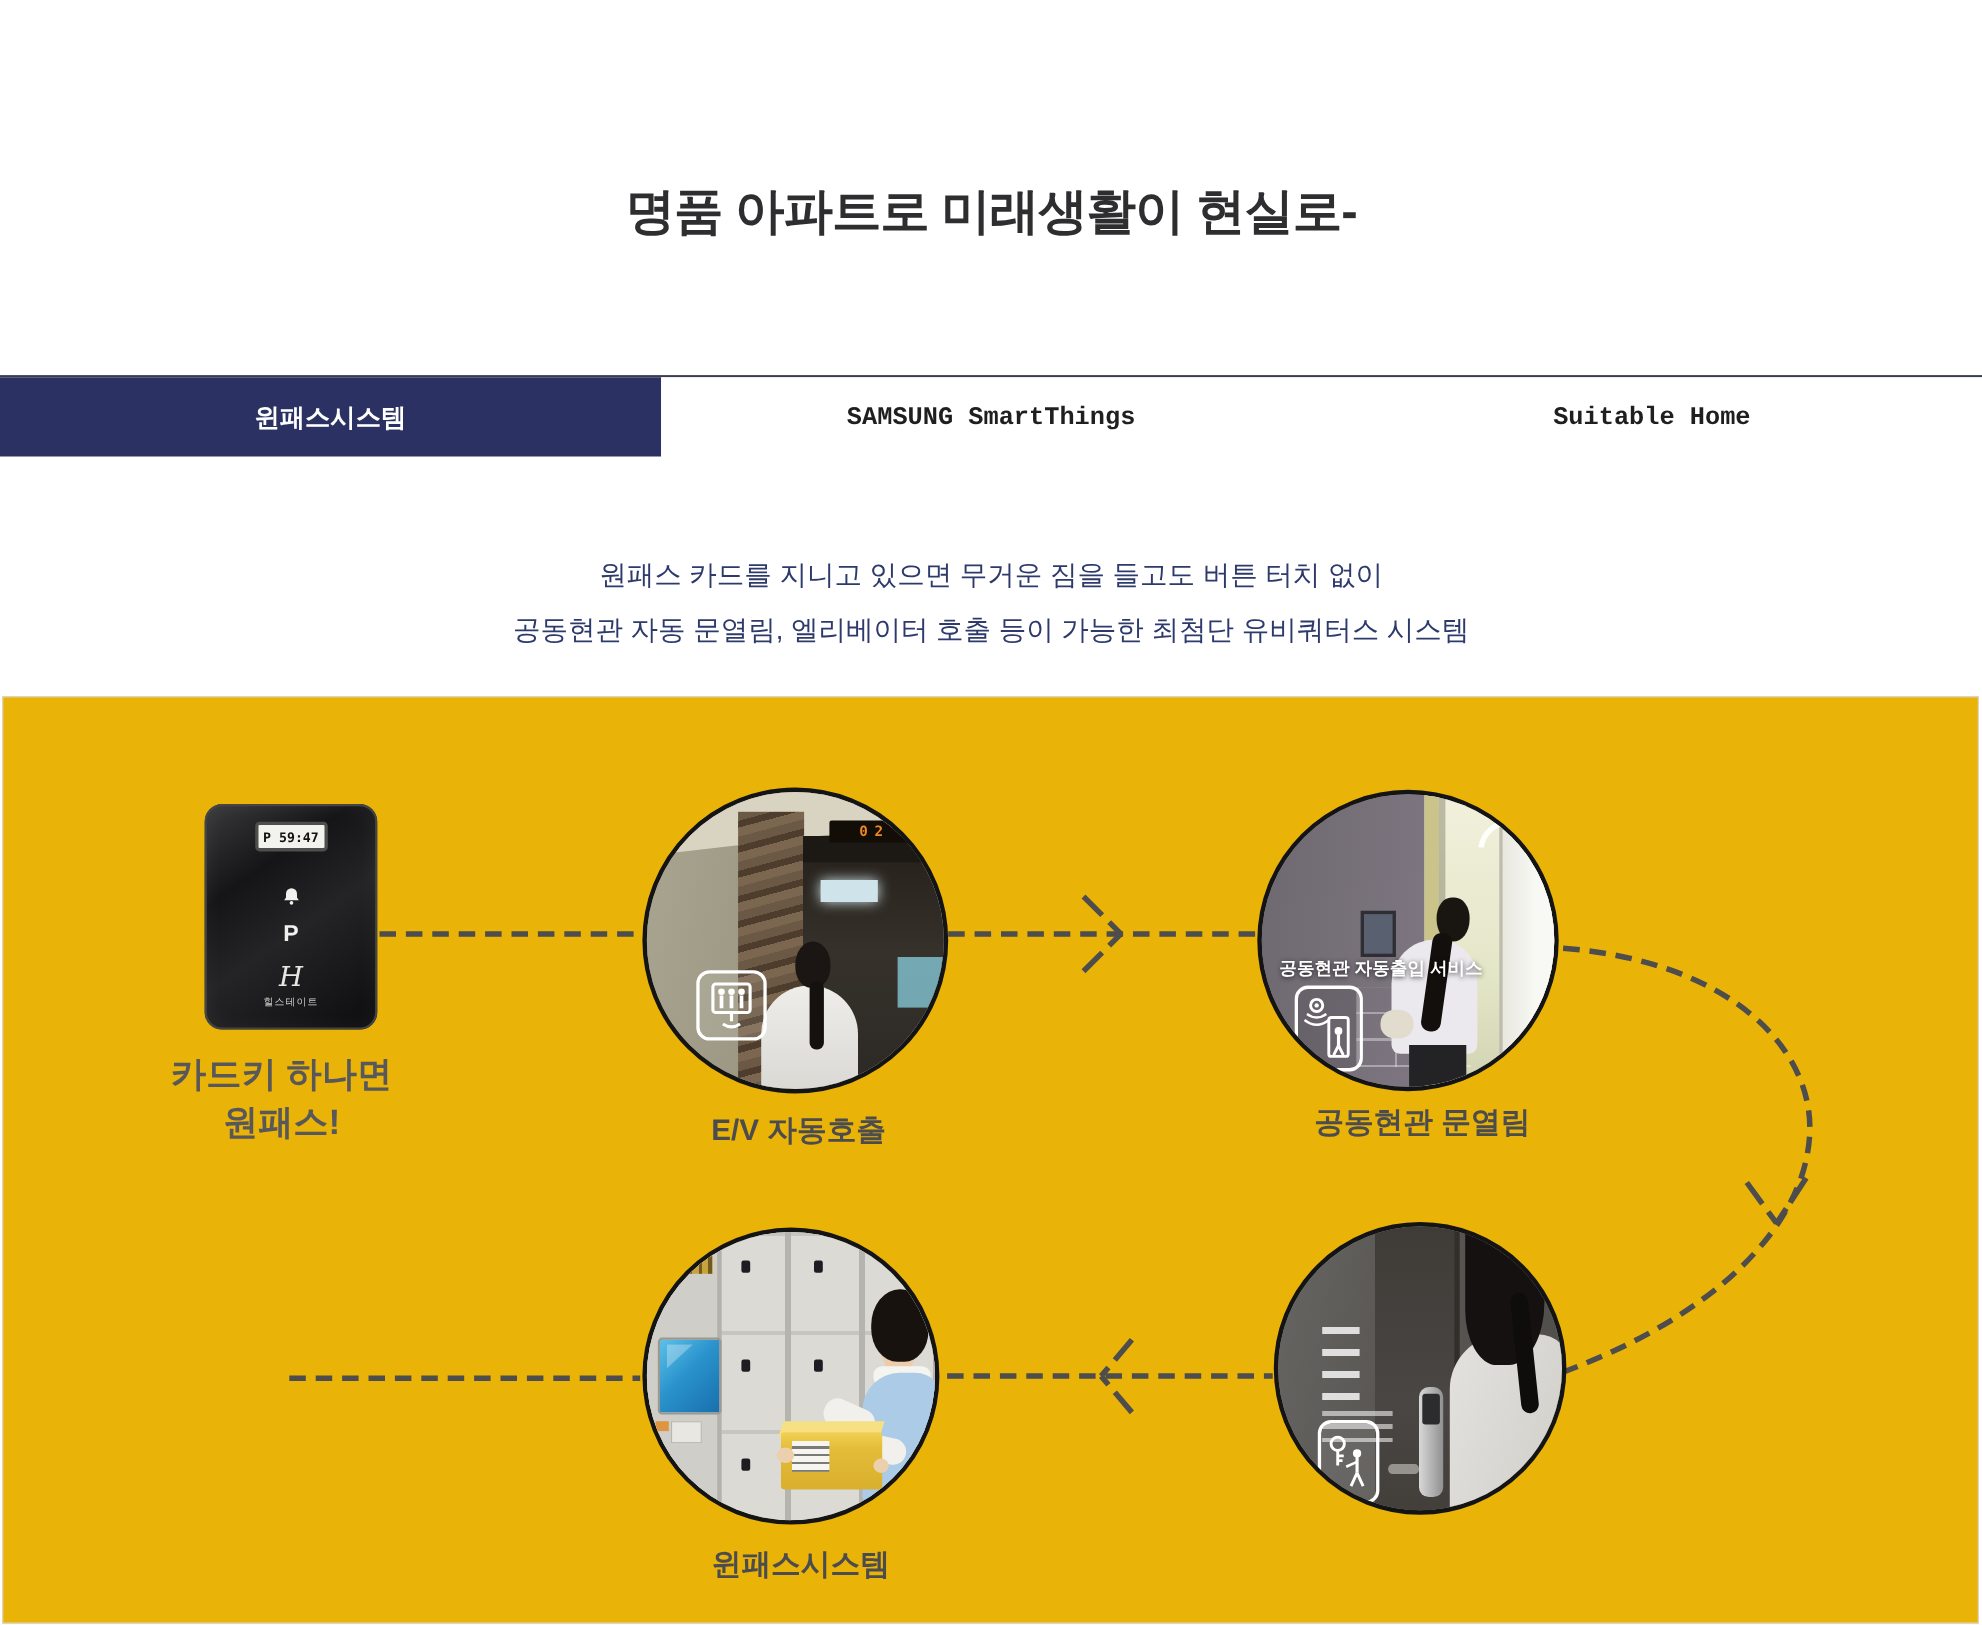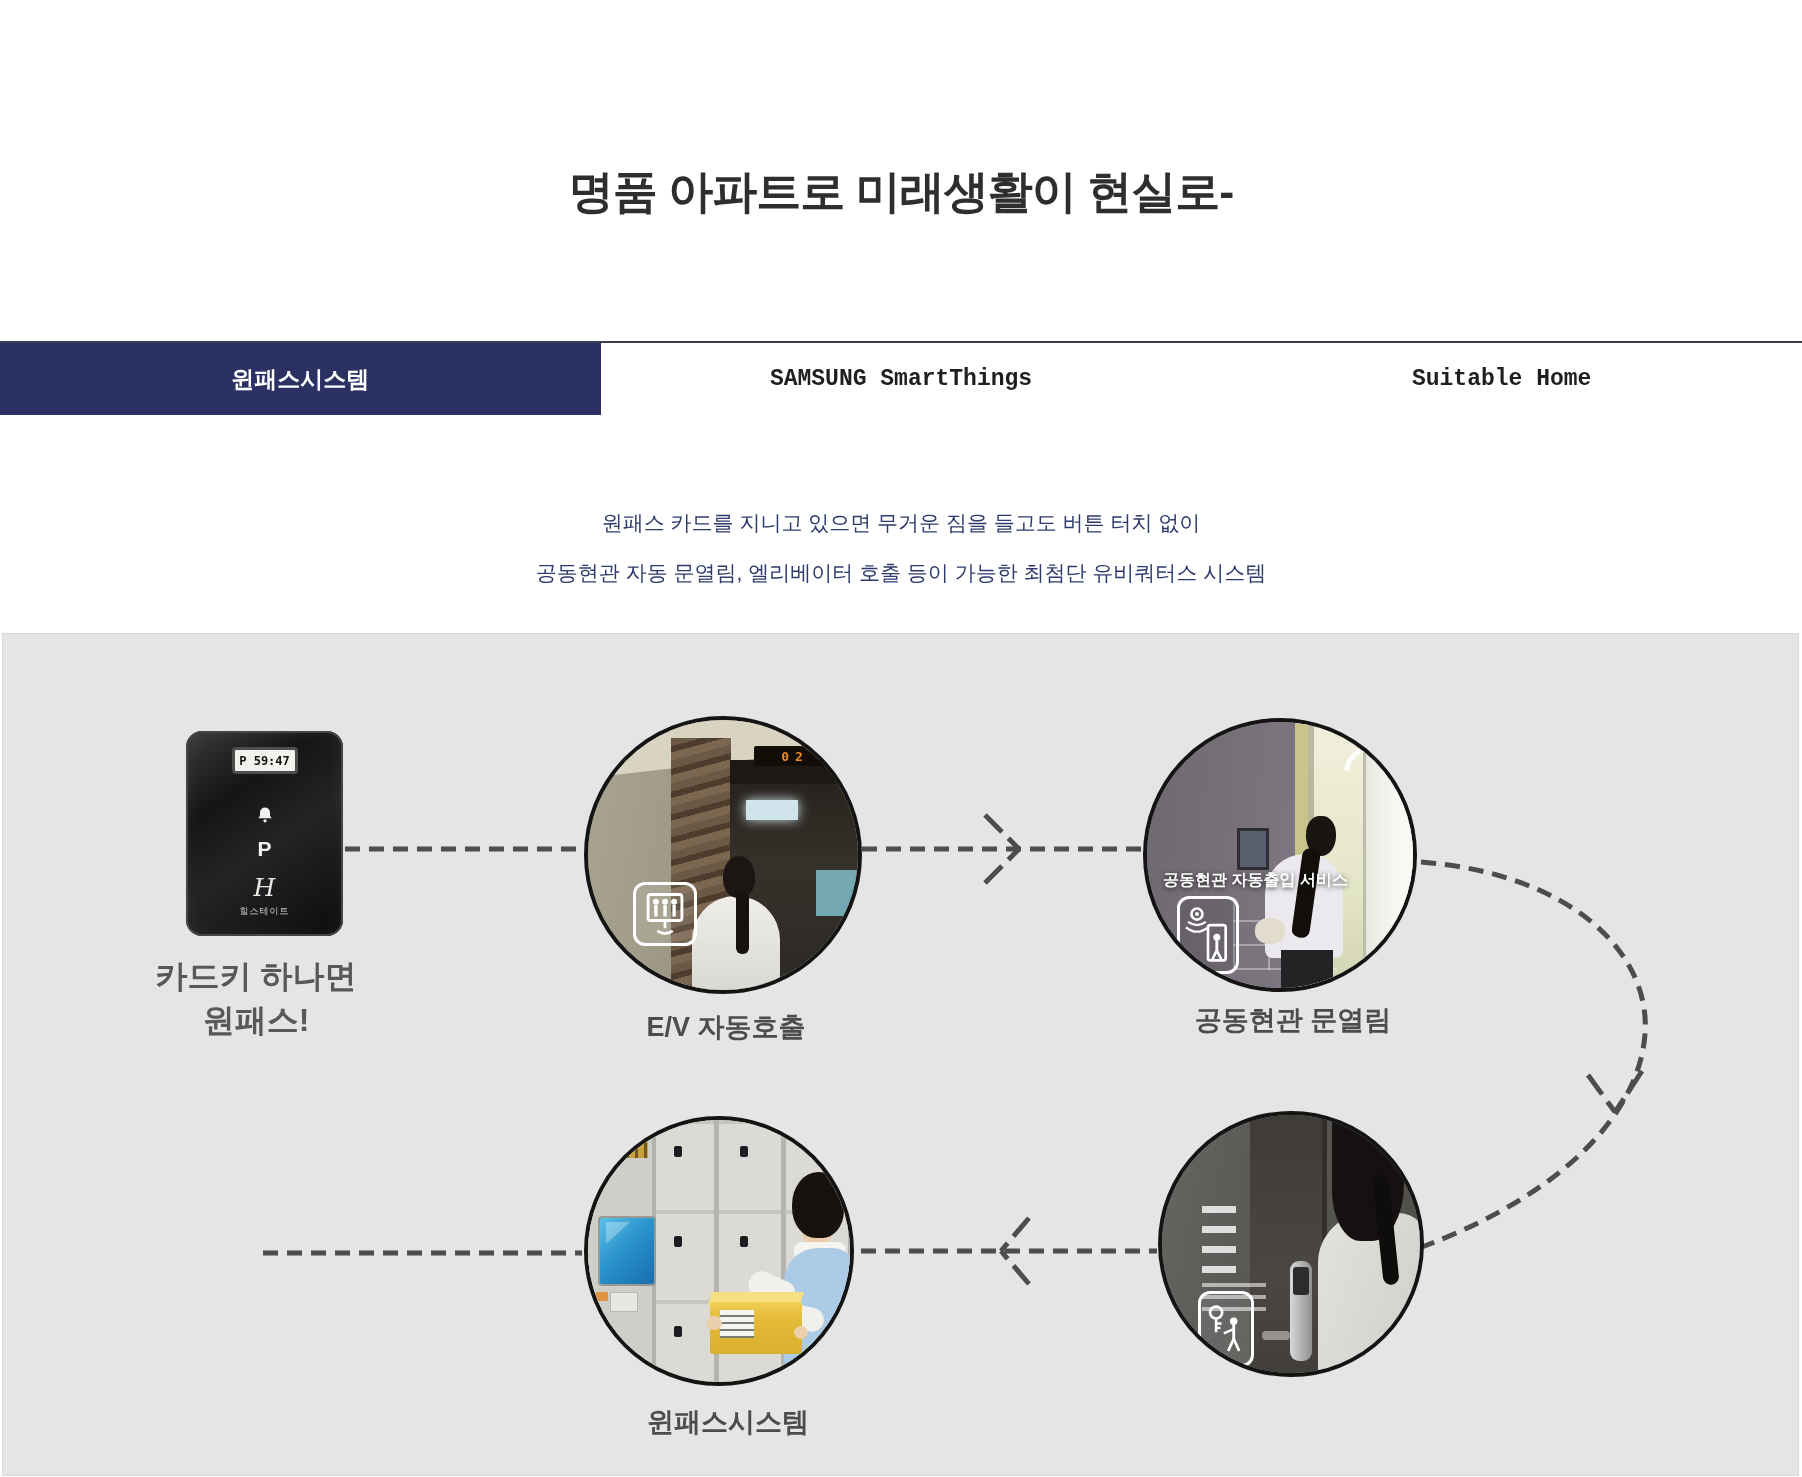--- a/index.html
+++ b/index.html
@@ -9,23 +9,23 @@
   .title{position:absolute;top:96px;left:0;width:1802px;text-align:center;
          font-size:45px;line-height:64px;font-weight:700;color:var(--title_gray,#2e2e30);letter-spacing:-1px;}
   
   .tabbar{position:absolute;top:341px;left:0;width:1802px;height:74px;display:flex;
           border-top:2px solid #3a3d52;box-sizing:border-box;font-family:Liberation Mono, monospace;}
   .tab{flex:1 1 0;display:flex;align-items:center;justify-content:center;background:#fff;
        font-size:23px;font-weight:700;color:#1f1f1f;cursor:pointer;}
   .tab.active{background:var(--accent_navy,#2b3263);color:#ffffff;}
   
   .desc{position:absolute;top:498px;left:0;width:1802px;text-align:center;
-        font-size:21px;line-height:50px;font-weight:500;color:var(--text_navy,#2d3a6b);}
-  
-  .diagram{position:absolute;left:2px;top:633px;width:1797px;height:843px;background:#e5e5e5;
+        font-size:25px;line-height:50px;font-weight:500;color:var(--text_navy,#2d3a6b);}
+  
+  .diagram{position:absolute;left:2px;top:633px;width:1797px;height:843px;background:#eab308;
            border:1px solid #d9d9d9;box-sizing:border-box;}
   .flow-svg{position:absolute;left:0;top:0;width:1795px;height:841px;}
   .lyr{position:absolute;}
   
   .device{position:absolute;left:183px;top:97px;width:157px;height:205px;border-radius:16px;
           background:linear-gradient(145deg,#3a3a3c 0%,#151517 30%,#242426 55%,#0c0c0e 100%);
           box-shadow:inset 0 0 0 2px #454547, inset 0 0 22px rgba(255,255,255,0.06);}
   .device-display{position:absolute;left:50%;transform:translateX(-50%);top:16px;width:66px;height:27px;
           background:#f2f2ee;border:3px solid #4e4e4c;border-radius:4px;color:#15120e;
           font-family:"DejaVu Sans Mono",monospace;font-size:12px;font-weight:bold;

